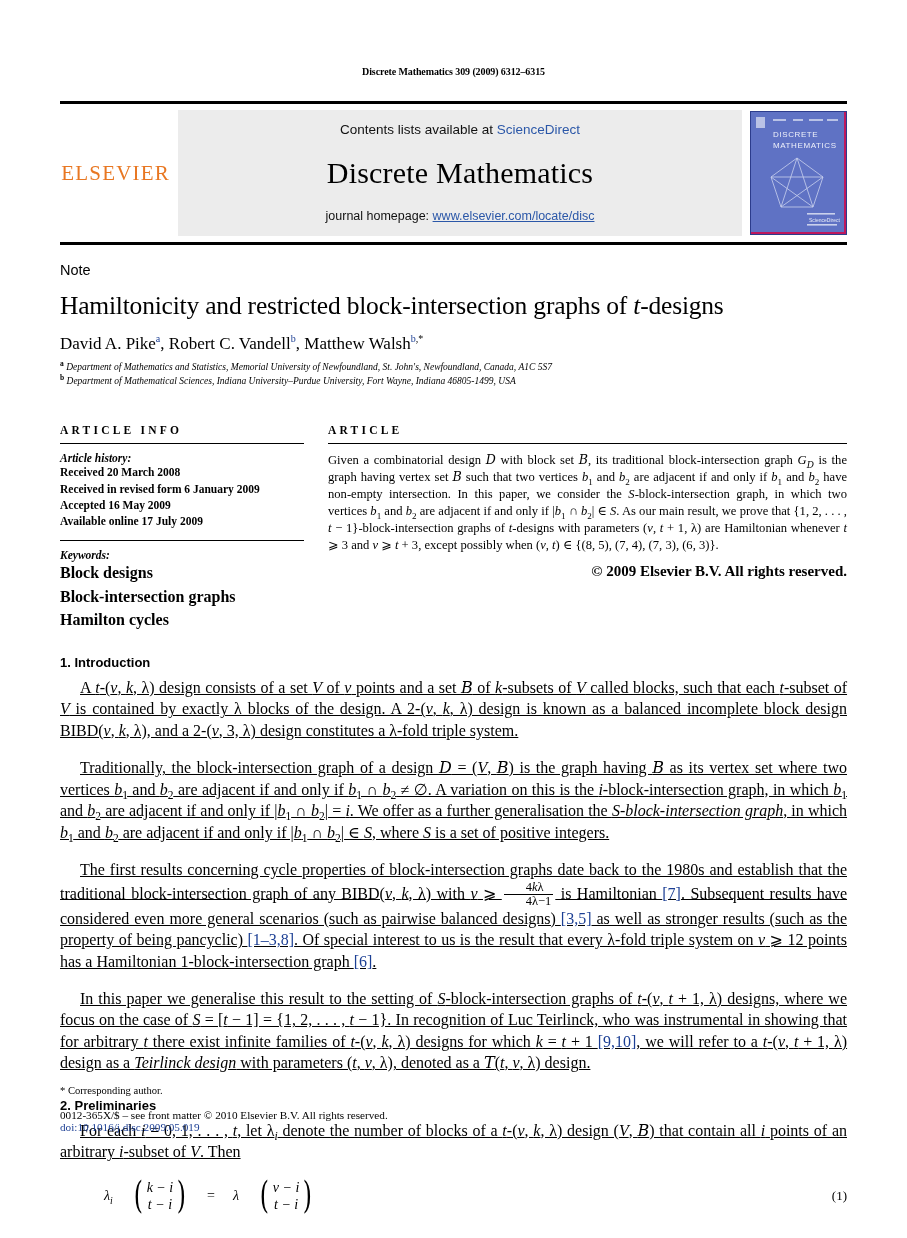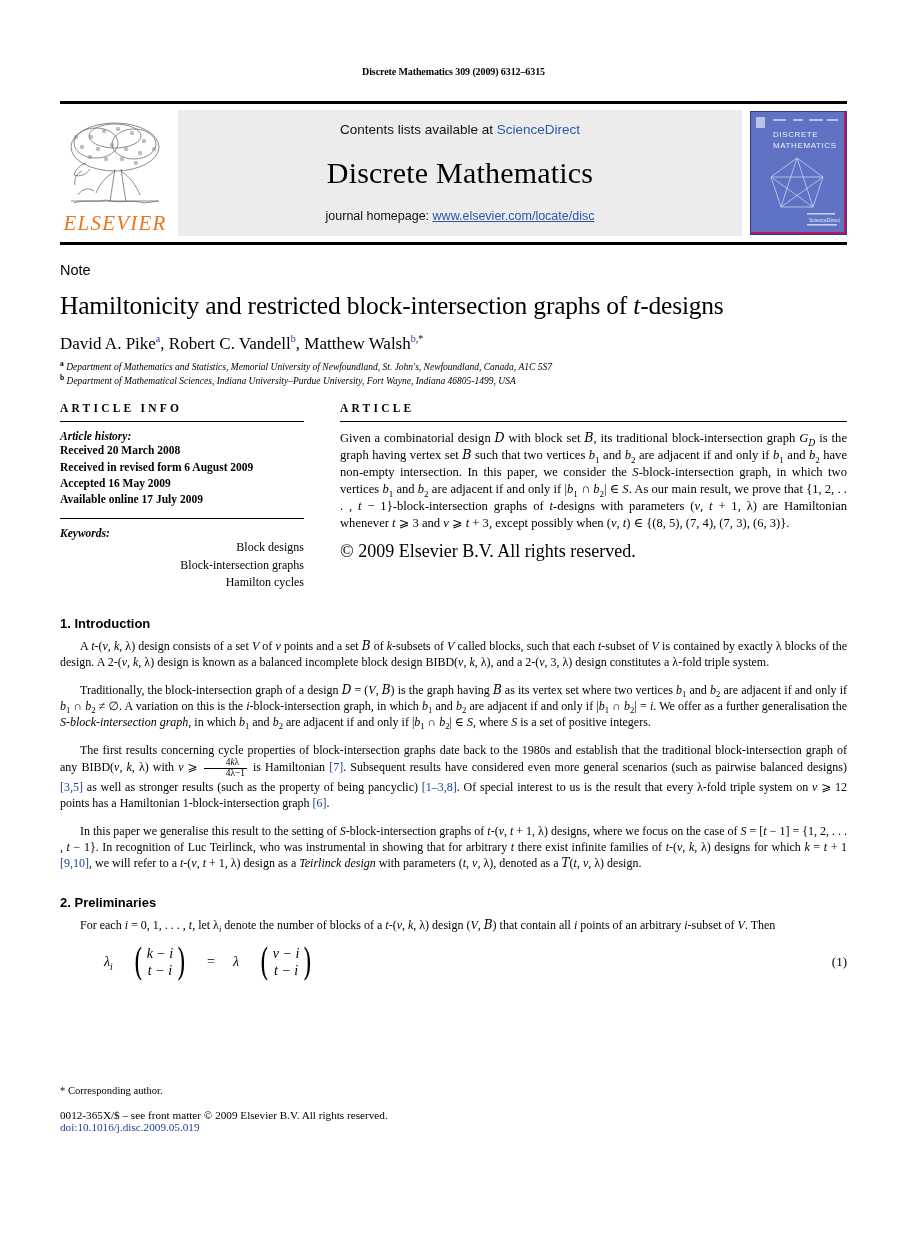--- a/index.html
+++ b/index.html
@@ -41,25 +41,24 @@
     display: flex;
     align-items: stretch;
     gap: 8px;
     height: 126px;
     box-sizing: content-box;
   }
   .elsevier-logo {
     width: 110px;
     flex: 0 0 110px;
     display: flex;
-    flex-direction: column;
+    flex-direction: row;
     align-items: center;
     justify-content: flex-end;
     padding-bottom: 2px;
-    font-style: italic;
   }
   .elsevier-tree { display:block; }
   .elsevier-word {
     font-family: "Liberation Serif", serif;
     color: #E87722;
     font-size: 21px;
     letter-spacing: 1.2px;
     line-height: 1;
     margin-top: 2px;
   }
@@ -131,64 +130,66 @@
     font-style: italic;
     font-size: 9.5px;
     margin-top: 7px;
     line-height: 1.35;
   }
   .affil sup { font-style: normal; font-weight: bold; font-size: 7.5px; }
 
   
   .info-abstract {
     display: flex;
-    gap: 36px;
-    margin-top: 14px;
+    gap: 24px;
+    margin-top: 36px;
   }
   .col-info { flex: 0 0 244px; }
   .col-abstract { flex: 1 1 auto; }
   .sec-head {
     font-family: "Liberation Serif", serif;
     font-weight: bold;
     font-size: 11.5px;
     letter-spacing: 3.2px;
   }
   .rule { border-top: 1.6px solid #000; margin: 7px 0 8px 0; }
   .rule.thin { border-top: 1px solid #000; margin: 11px 0 8px 0; }
   .meta-head {
     font-style: italic;
     font-weight: bold;
     font-size: 11.5px;
   }
   .meta-line { font-size: 11.5px; font-weight: bold; line-height: 1.42; }
-  .kw-line { font-size: 12px; font-weight: normal; line-height: 1.45; text-align: right; }
+  .kw-line { font-size: 16px; font-weight: bold; line-height: 1.45; }
   .abstract-body {
     font-size: 12.6px;
     line-height: 1.345;
     text-align: justify;
   }
   .copyright {
-    font-size: 18px;
-    font-weight: normal;
+    text-align: right;
+    font-size: 15px;
+    font-weight: bold;
     margin-top: 9px;
   }
 
   
   .section-title {
     font-family: "Liberation Sans", sans-serif;
     font-weight: bold;
     font-size: 13px;
     margin-top: 24px;
   }
   .body-p {
-    font-size: 12px;
+    font-size: 16px;
     line-height: 1.34;
     text-align: justify;
     text-indent: 20px;
     margin-top: 7px;
+    text-decoration: underline;
   }
   .body-p.tight { margin-top: 1px; }
   .ref { color: #1c3f94; }
   em { font-style: italic; }
   .mathvar { font-style: italic; }
   .cal { font-family: "DejaVu Serif", serif; font-style: italic; }
 
   
   .frac {
     display: inline-block;
@@ -352,21 +353,21 @@
   <div class="affil"><sup>a</sup> <span>Department of Mathematics and Statistics, Memorial University of Newfoundland, St. John's, Newfoundland, Canada, A1C 5S7</span></div>
   <div class="affil" style="margin-top:2px"><sup>b</sup> <span>Department of Mathematical Sciences, Indiana University–Purdue University, Fort Wayne, Indiana 46805-1499, USA</span></div>
 
   <div class="info-abstract">
 
     <div class="col-info">
       <div class="sec-head">ARTICLE INFO</div>
       <div class="rule"></div>
       <div class="meta-head">Article history:</div>
       <div class="meta-line">Received 20 March 2008</div>
-      <div class="meta-line">Received in revised form 6 August 2009</div>
+      <div class="meta-line">Received in revised form 6 January 2009</div>
       <div class="meta-line">Accepted 16 May 2009</div>
       <div class="meta-line">Available online 17 July 2009</div>
       <div class="rule thin"></div>
       <div class="meta-head">Keywords:</div>
       <div class="kw-line">Block designs</div>
       <div class="kw-line">Block-intersection graphs</div>
       <div class="kw-line">Hamilton cycles</div>
     </div>
 
     <div class="col-abstract">
@@ -447,17 +448,17 @@
         </span>
         <span class="paren">)</span>
       </span>
     </div>
     <div class="eq-number">(1)</div>
   </div>
 
   <div class="footer">
     <div class="footnote-star">* Corresponding author.</div>
     <div class="footer-rule-gap"></div>
-    <div class="imprint">0012-365X/$ – see front matter © 2009 Elsevier B.V. All rights reserved.</div>
+    <div class="imprint">0012-365X/$ – see front matter © 2010 Elsevier B.V. All rights reserved.</div>
     <div class="doi">doi:10.1016/j.disc.2009.05.019</div>
   </div>
 
 </div>
 
 </body></html>

